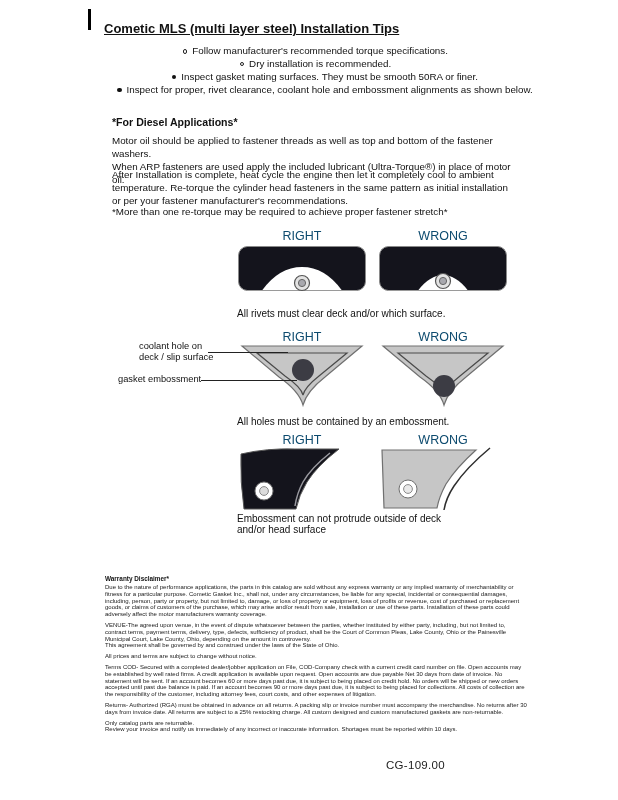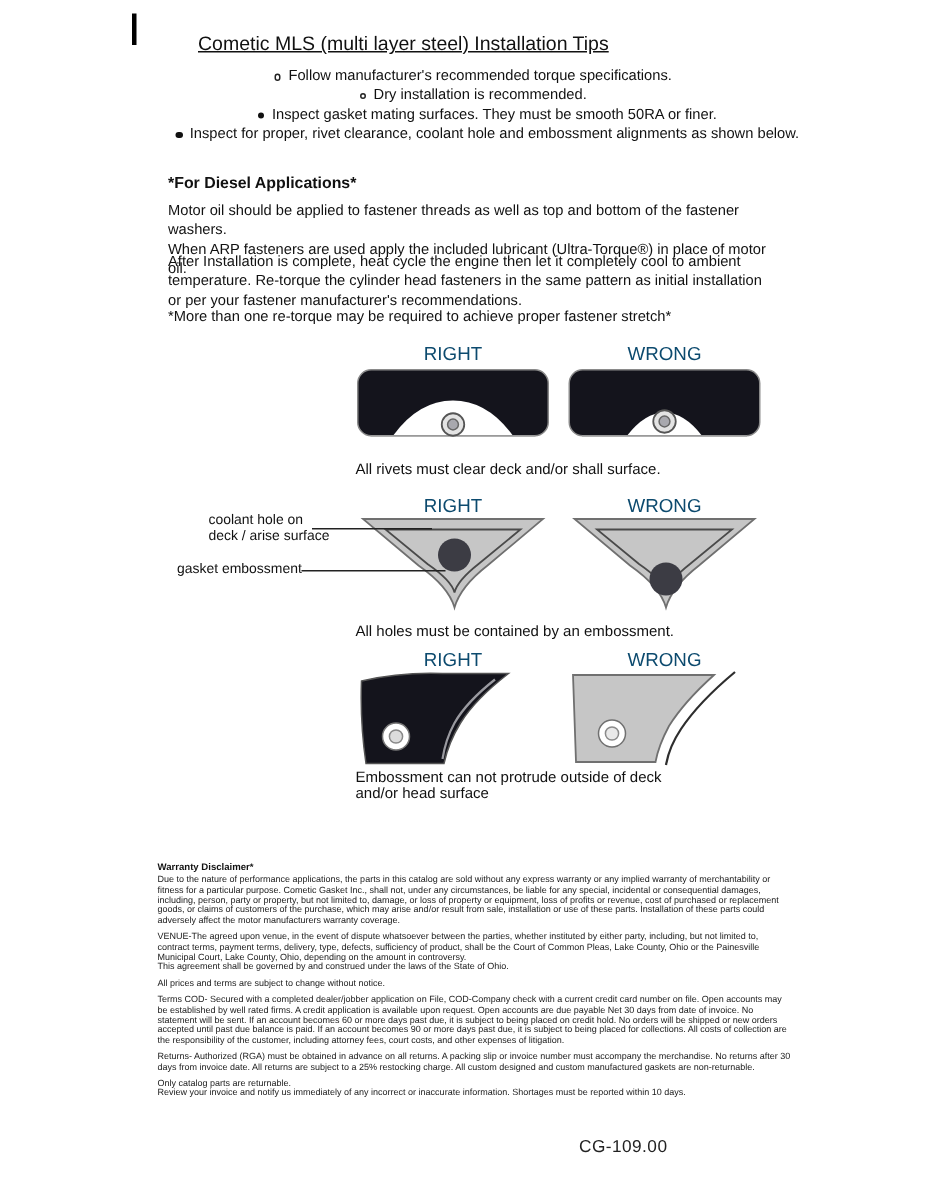--- a/index.html
+++ b/index.html
@@ -2,21 +2,21 @@
 <html><head>
 <meta charset="utf-8">
 <style>
   * { margin:0; padding:0; box-sizing:border-box; }
   html,body { background:#ffffff; }
   body { font-family:"Liberation Sans", sans-serif; color:#111; }
   .page { position:relative; width:618px; height:800px; background:#fff; overflow:hidden; }
   .abs { position:absolute; }
 
   .spine { left:88px; top:9px; width:3px; height:21px; background:#000; }
-  .title { left:104px; top:21px; font-size:13px; font-weight:normal; text-decoration:underline; white-space:nowrap;margin-left:28px; }
+  .title { left:104px; top:21px; font-size:13px; font-weight:bold; text-decoration:underline; white-space:nowrap; }
 
   .tips { left:98px; top:45px; font-size:9.8px; line-height:12.9px; }
   .tip { display:flex; align-items:flex-start; white-space:nowrap;justify-content:center; }
   .ob { width:4.5px; height:4.5px; border:1px solid #222; border-radius:50%; margin:4px 5px 0 0; flex:none; }
   .fb { width:4.5px; height:4.5px; background:#111; border-radius:50%; margin:4px 5px 0 0; flex:none; }
   .sub { margin-left:19px; }
 
   .diesel-h { left:112px; top:116px; font-size:10.6px; font-weight:bold; }
   .para { left:112px; width:408px; font-size:9.8px; line-height:13px; white-space:pre-line; }
   .p1 { top:134px; }
@@ -96,26 +96,26 @@
   </div>
   <div class="abs img col2 r1i">
     <svg viewBox="0 0 130 57" width="130" height="57">
       <rect x="1.5" y="1.5" width="127" height="44" rx="9" fill="#14141c" stroke="#8a8a8a" stroke-width="1"></rect>
       <path d="M40,45.5 Q52,30 65,30 Q78,30 90,45.5 Z" fill="#ffffff"></path>
       <line x1="10" y1="45.5" x2="120" y2="45.5" stroke="#9a9a9a" stroke-width="1"></line>
       <circle cx="65" cy="36" r="7.5" fill="#e3e3e3" stroke="#555" stroke-width="1.2"></circle>
       <circle cx="65" cy="36" r="3.6" fill="#a8a8ae" stroke="#666" stroke-width="1"></circle>
     </svg>
   </div>
-  <div class="abs cap c1">All rivets must clear deck and/or shall surface.</div>
+  <div class="abs cap c1">All rivets must clear deck and/or which surface.</div>
 
   <div class="abs hdr col1 r2h">RIGHT</div>
   <div class="abs hdr col2 r2h">WRONG</div>
   <div class="abs callout co1">coolant hole on
-deck / arise surface</div>
+deck / slip surface</div>
   <div class="abs leader l1"></div>
   <div class="abs callout co2">gasket embossment</div>
   <div class="abs leader l2"></div>
   <div class="abs img col1 r2i">
     <svg viewBox="0 0 130 67" width="130" height="67">
       <path d="M5,3 H125 L88,34 Q70,48 66,62 Q62,48 42,34 Z" fill="#c6c6c6" stroke="#707070" stroke-width="1.2"></path>
       <path d="M20,10 H110 L82,33 Q68,44 66,52 Q64,44 48,33 Z" fill="none" stroke="#4a4a4a" stroke-width="1.2"></path>
       <circle cx="66" cy="27" r="11" fill="#3c3c44"></circle>
     </svg>
   </div>

